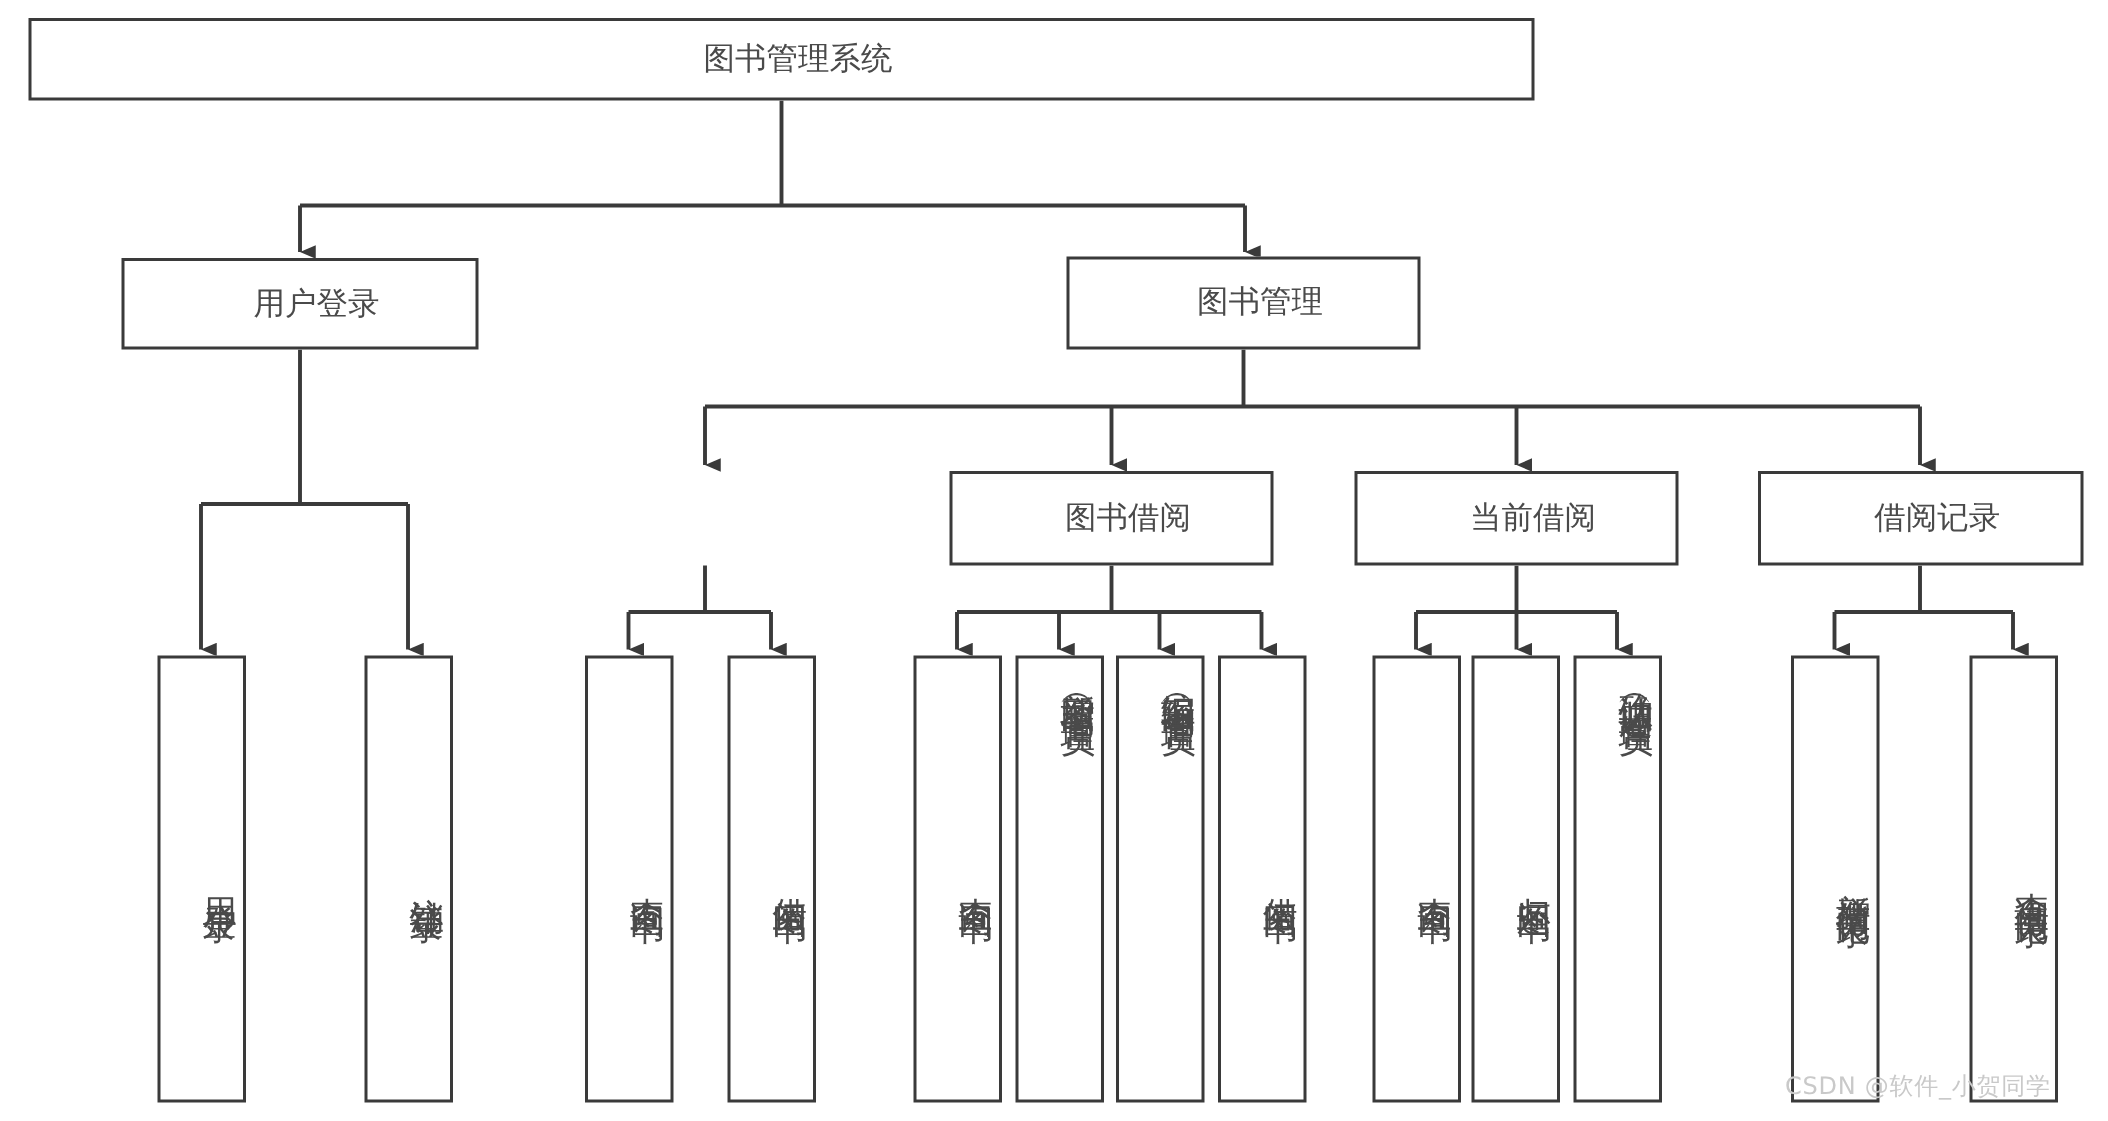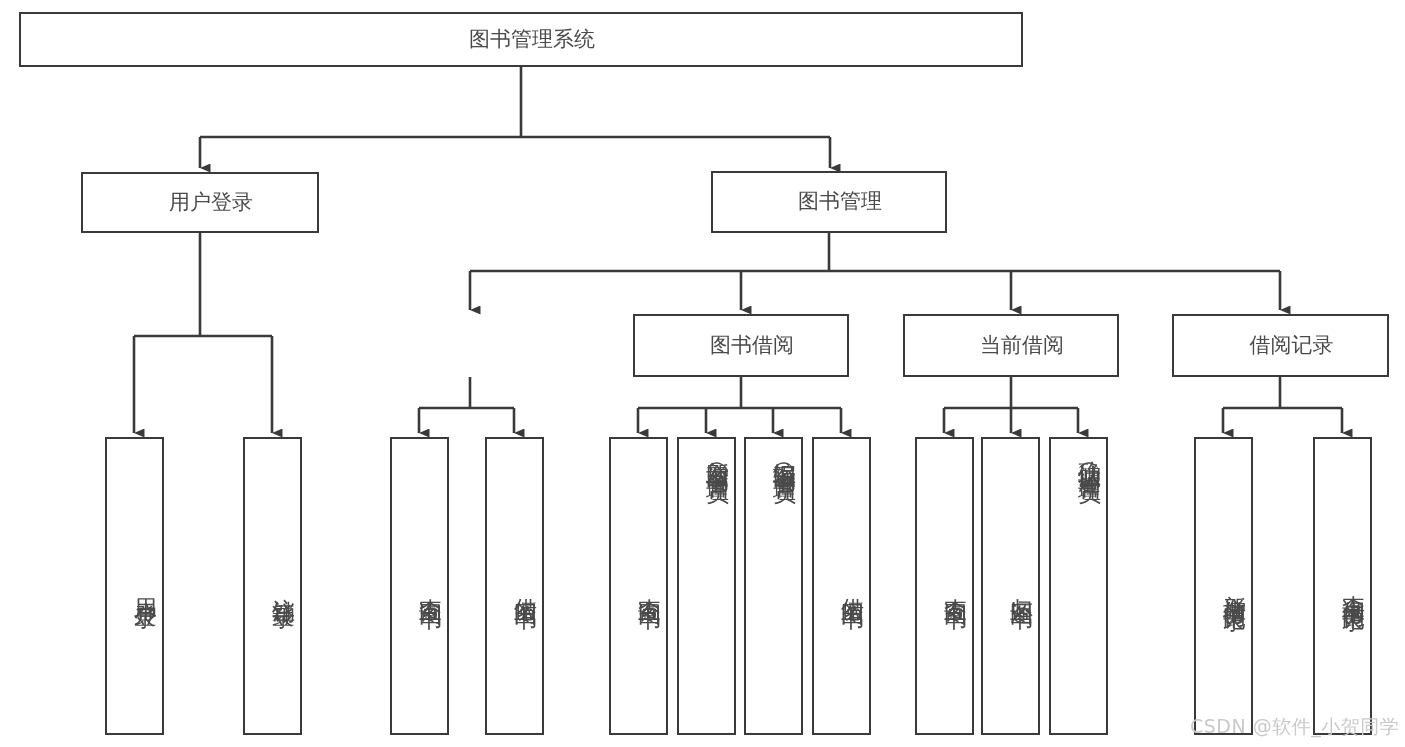--- a/index.html
+++ b/index.html
@@ -59,21 +59,21 @@
     line-height: 1;
   }
   .node.vertical.centered {
     align-items: center;
     padding-top: 0;
   }
   .watermark {
     position: absolute;
     left: 1190px;
     top: 714px;
-    font-size: 19px;
+    font-size: 16px;
     color: #c9c9c9;
     white-space: pre;
     letter-spacing: 0.5px;
   }
 </style>
 </head>
 <body>
 
 <div id="diagram-root">
 

